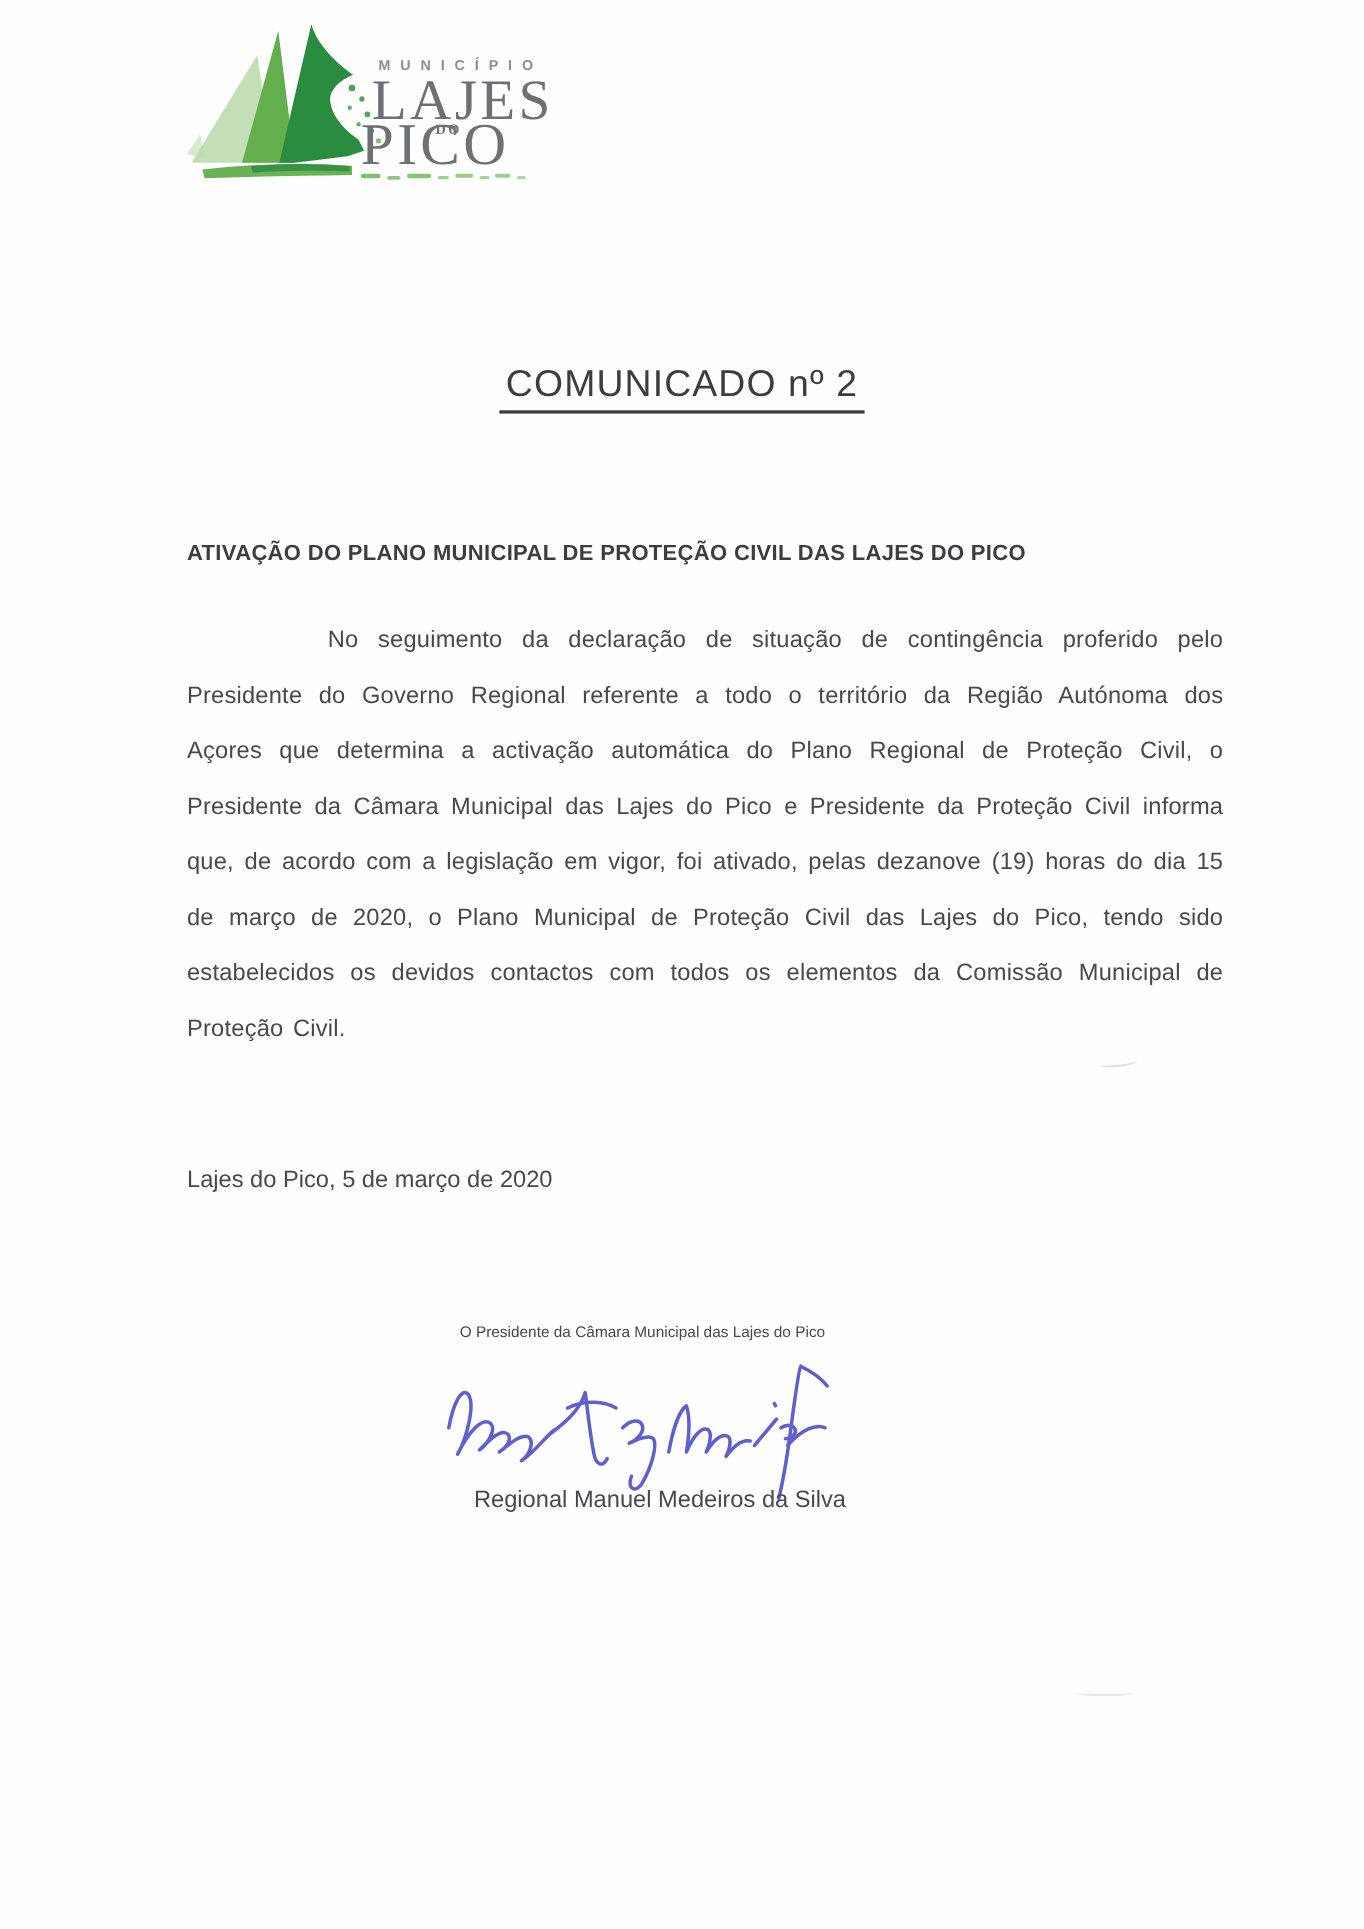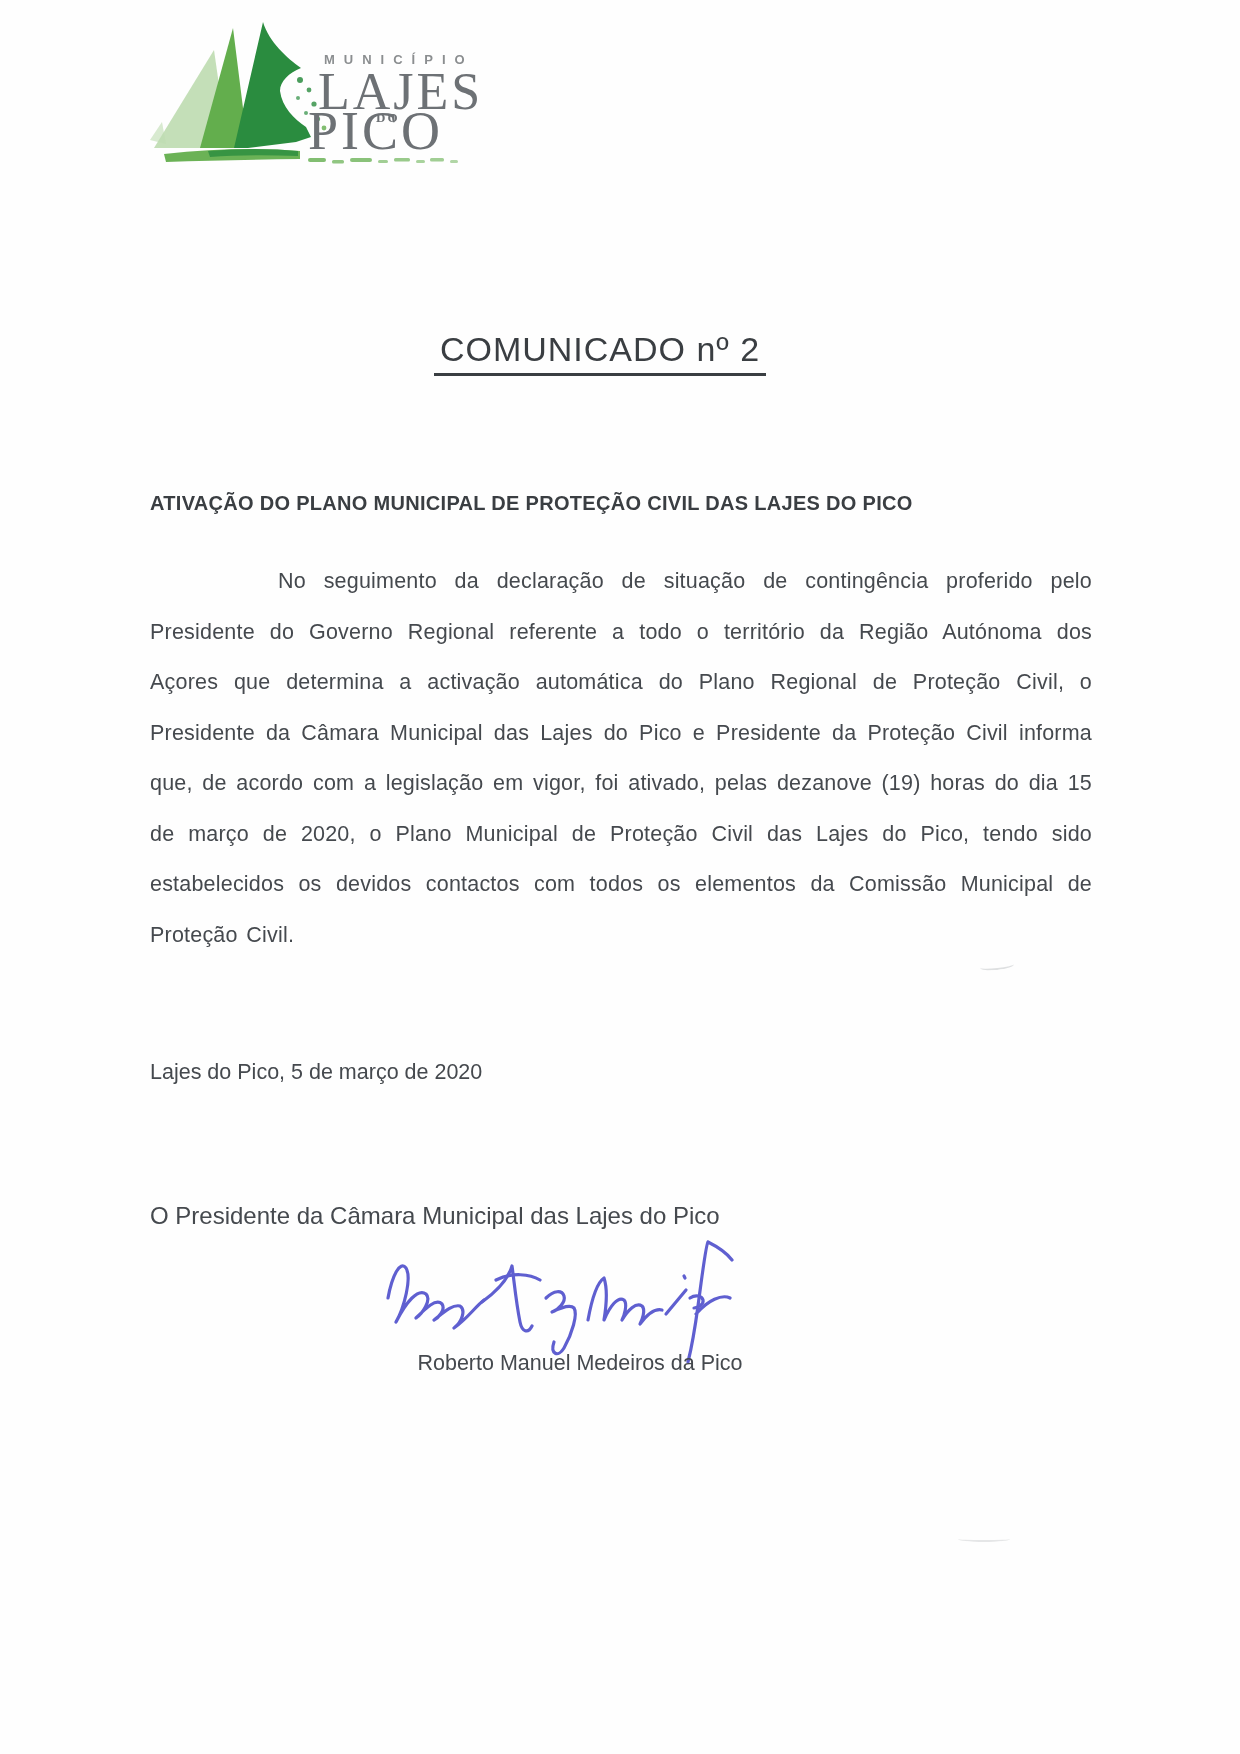--- a/index.html
+++ b/index.html
@@ -15,21 +15,21 @@
   }
   *{margin:0;padding:0;box-sizing:border-box;}
   html,body{width:1240px;height:1754px;}
   body{
     background:var(--page-bg);
     font-family:"Liberation Sans","DejaVu Sans",sans-serif;
     color:var(--text);
     position:relative;
     overflow:hidden;
   }
-  .page{position:absolute;inset:0;}
+  .page{position:absolute;inset:0;margin-left:20px;}
 
   
   .logo{position:absolute;left:148px;top:14px;width:500px;height:160px;}
   .logo svg{position:absolute;left:0;top:4px;}
   .g-light{fill:var(--logo-green-light);}
   .g-mid{fill:var(--logo-green-mid);}
   .g-dark{fill:var(--logo-green-dark);}
   .logo .muni{
     position:absolute;left:176px;top:38px;
     font-size:13px;letter-spacing:9px;color:var(--logo-muni);
@@ -56,21 +56,21 @@
   }
 
   
   .body-text{
     position:absolute;left:150px;top:556px;width:942px;
     font-size:21.5px;line-height:50.5px;
     text-align:justify;text-align-last:left;
     text-indent:128px;word-spacing:2.5px;letter-spacing:.2px;
   }
   .date-line{position:absolute;left:150px;top:1060px;font-size:21.5px;}
-  .sig-title{position:absolute;left:150px;top:1202px;width:828px;font-size:24px;}
+  .sig-title{position:absolute;left:150px;top:1202px;width:828px;text-align:center;font-size:14px;}
   .signatory-name{position:absolute;left:150px;top:1351px;width:860px;text-align:center;font-size:21.5px;}
 
   
   .signature{position:absolute;left:378px;top:1236px;width:360px;height:135px;}
   .signature path{fill:none;stroke:var(--signature);stroke-width:3.2;stroke-linecap:round;stroke-linejoin:round;}
 
   
   .artifact{position:absolute;border-bottom:2px solid #b9bcbf;border-radius:50%;opacity:.45;}
   .artifact.a1{left:980px;top:962px;width:34px;height:8px;transform:rotate(-6deg);}
   .artifact.a2{left:958px;top:1536px;width:52px;height:6px;opacity:.35;}
@@ -131,18 +131,18 @@
   <svg class="signature" viewBox="0 0 360 135" aria-hidden="true">
     <path d="M10,62 C14,40 22,24 28,32 C34,42 26,72 18,86 C28,66 40,52 48,58 C54,64 44,78 38,82 C48,72 58,62 64,68 C68,74 60,82 56,84 C64,78 74,68 82,70 C88,74 84,86 76,92 C88,84 98,70 106,64"></path>
     <path d="M104,66 C118,56 130,44 134,30 C136,44 138,66 142,86 C144,96 150,98 154,90"></path>
     <path d="M118,44 C134,36 152,38 162,44"></path>
     <path d="M168,62 C176,54 184,54 186,60 C188,66 180,74 174,76 C182,72 192,68 196,72 C200,78 194,98 186,112 C180,122 172,118 176,106"></path>
     <path d="M210,84 C214,62 220,46 226,42 C230,54 228,72 226,84 C232,70 240,60 246,64 C250,68 246,80 244,84 C250,74 258,66 264,70 C268,74 264,84 262,88 C268,80 276,72 284,74"></path>
     <path d="M288,78 L308,54 M312,62 C318,58 324,60 325,64 C326,68 320,72 316,72 M306,40 L307,42"></path>
     <path d="M330,6 C328,8 324,40 320,70 C317,92 314,110 310,126 M330,6 C338,10 348,16 354,24 M318,78 C330,64 344,58 352,62"></path>
   </svg>
 
-  <div class="signatory-name">Roberto Manuel Medeiros da Pico</div>
+  <div class="signatory-name">Regional Manuel Medeiros da Silva</div>
 
   <div class="artifact a1"></div>
   <div class="artifact a2"></div>
 
 </div>
 
 </body></html>

